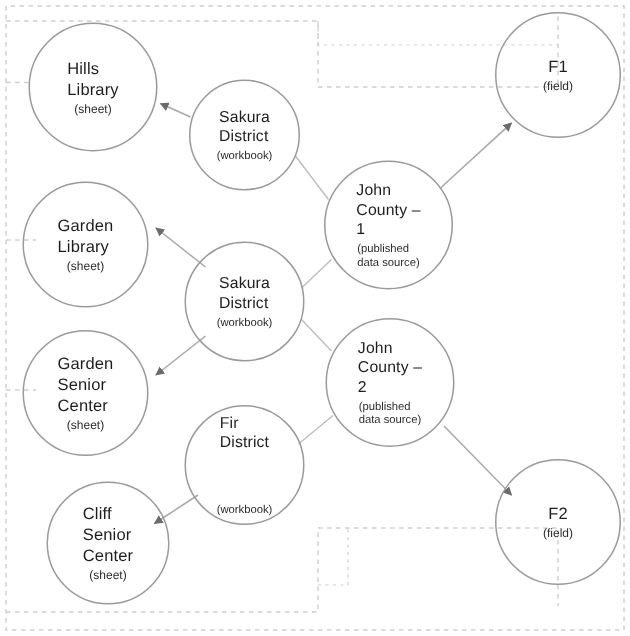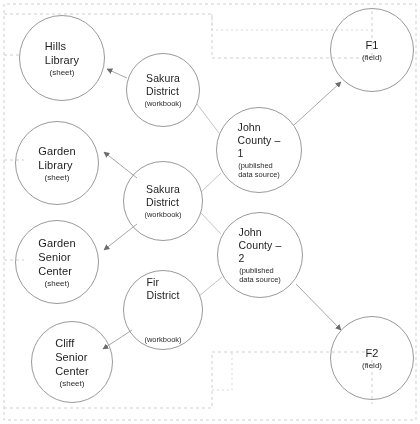--- a/index.html
+++ b/index.html
@@ -162,18 +162,18 @@
 2</div>
     <div class="node-type">(published
 data source)</div>
   </div>
 
   <div class="node" style="left:330px; top:8px; width:84px; height:84px;">
     <div class="node-label">F1</div>
     <div class="node-type">(field)</div>
   </div>
 
-  <div class="node" style="left:330px; top:316px; width:84px; height:84px;">
+  <div class="node" style="left:330px; top:306px; width:84px; height:84px;">
     <div class="node-label">F2</div>
     <div class="node-type">(field)</div>
   </div>
 
 </div>
 
 </body></html>

